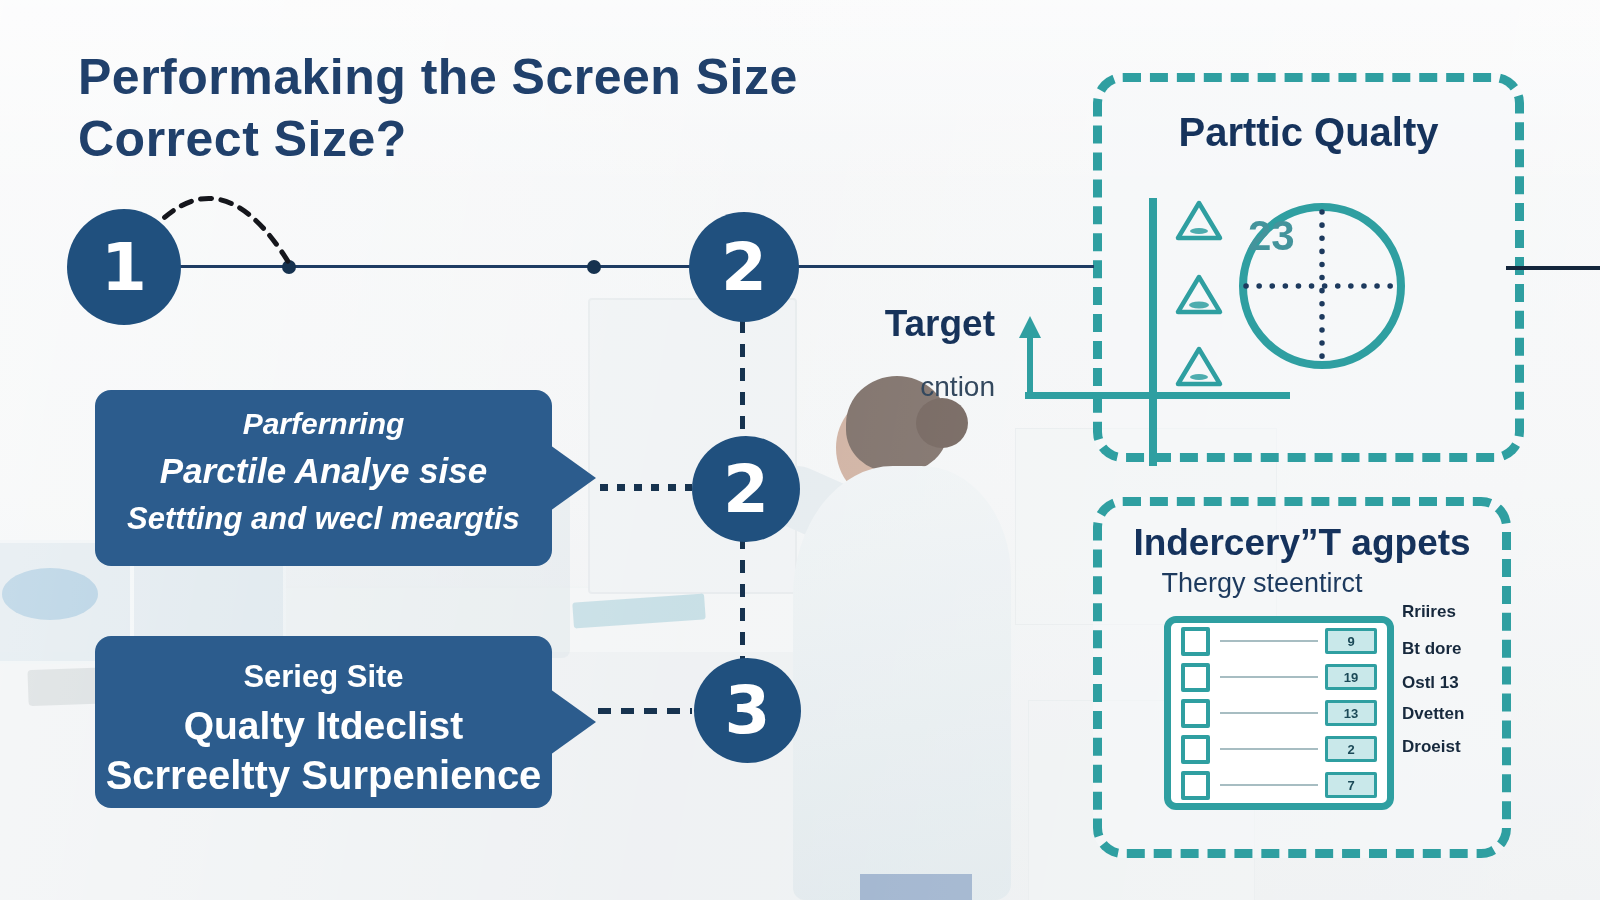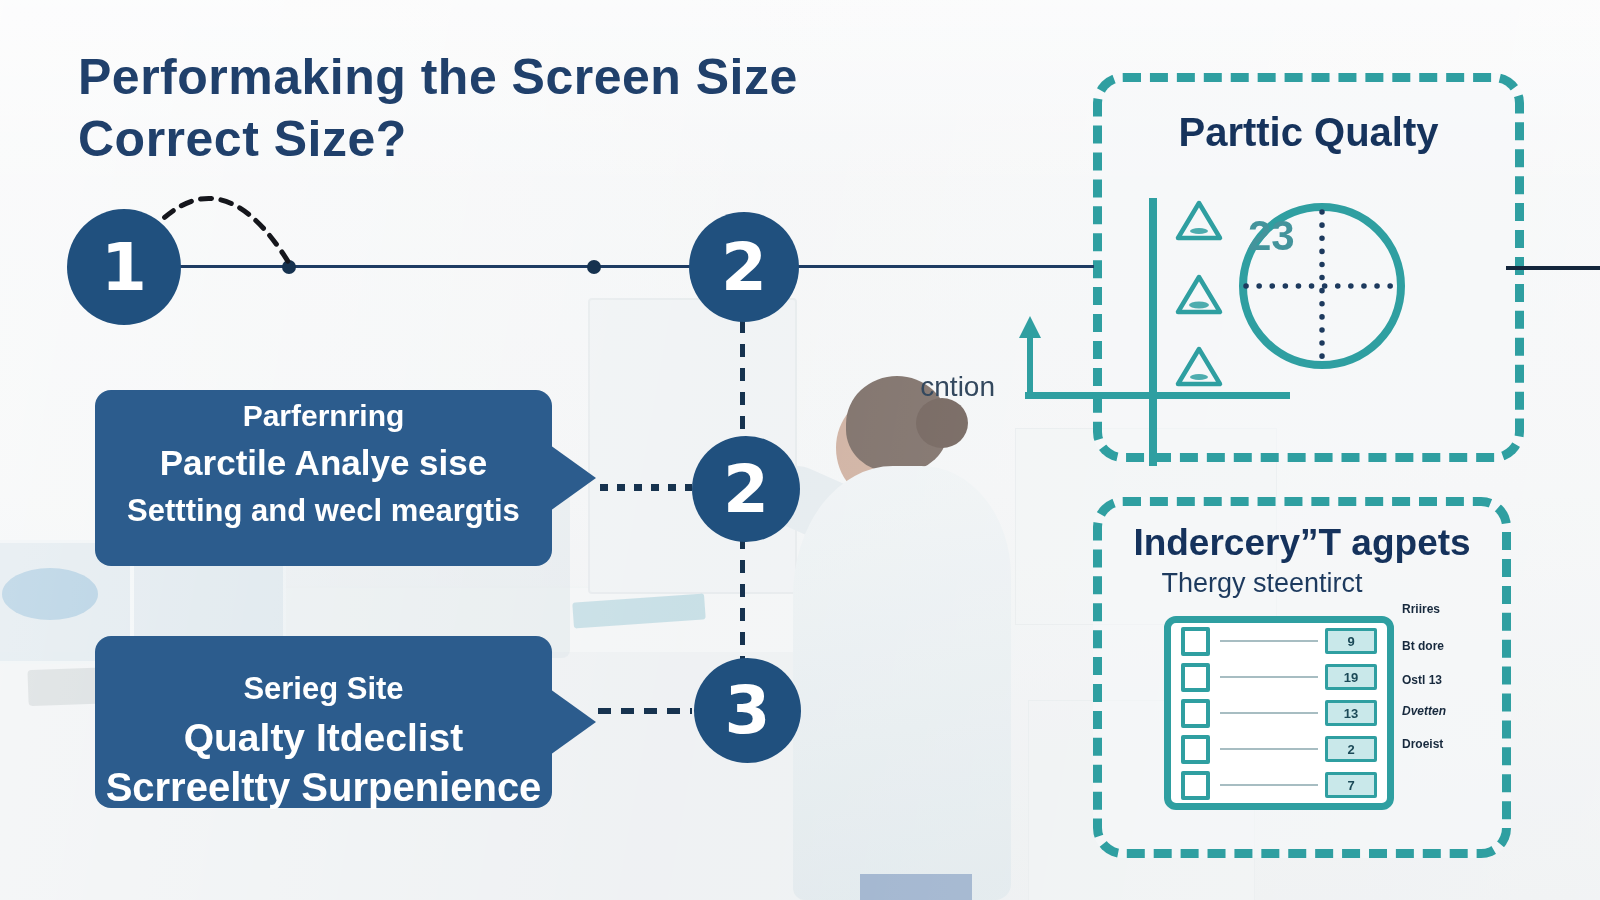--- a/index.html
+++ b/index.html
@@ -35,21 +35,21 @@
   .teal{background:#2f9fa1;}
   .qtitle{width:100%;text-align:center;color:#16335c;font-weight:800;font-size:40px;}
   .ttitle{width:100%;text-align:center;color:#15325c;font-weight:800;font-size:37px;}
   .tsub{width:100%;text-align:center;color:#1d3a5e;font-weight:400;font-size:27px;}
   .card{border:7px solid #2f9fa1;border-radius:12px;background:#ffffff;display:flex;flex-direction:column;}
   .crow{flex:1;display:flex;align-items:center;padding:0 10px;}
   .cbox{width:21px;height:21px;border:4px solid #2f9fa1;border-radius:2px;background:#fff;flex:none;}
   .cline{flex:1;height:2px;background:#a7bdc2;margin:0 7px 0 10px;}
   .cbadge{width:46px;height:20px;flex:none;border:3px solid #2f9fa1;border-radius:2px;background:#c9e8ea;
           display:flex;align-items:center;justify-content:center;font-size:13px;font-weight:800;color:#1c4a58;}
-  .note{position:absolute;left:300px;width:95px;font-size:12px;font-weight:700;color:#17293d;}
+  .note{position:absolute;left:300px;width:95px;font-size:17px;font-weight:700;color:#17293d;}
   .tgt-t{width:150px;text-align:right;color:#17335a;font-weight:800;font-size:37px;}
   .tgt-s{width:150px;text-align:right;color:#33485e;font-weight:500;font-size:28px;}
 </style>
 </head>
 <body>
 
 <div id="stage">
 
   <div class="abs bg" style="left:0;top:588px;width:800px;height:66px;background:#f2f4f5;box-shadow:0 2px 3px rgba(180,190,195,.4);"></div>
   <div class="abs bg" style="left:0;top:652px;width:800px;height:248px;background:#eceff1;"></div>
@@ -102,36 +102,37 @@
   </div>
   <div class="abs fg node" style="left:692px;top:436px;width:108px;height:106px;">
     <span>2</span>
   </div>
   <div class="abs fg node" style="left:694px;top:658px;width:107px;height:105px;">
     <span>3</span>
   </div>
 
   <div class="abs fg callout" style="left:95px;top:390px;width:457px;height:176px;">
     <div class="arrow"></div>
-    <div style="padding-top:4px;">
+    <div style="padding-top:12px;font-style:italic;">
       <div class="c-l1a">Parfernring</div>
       <div class="c-l2a">Parctile Analye sise</div>
       <div class="c-l3a">Settting and wecl meargtis</div>
     </div>
   </div>
 
   <div class="abs fg callout" style="left:95px;top:636px;width:457px;height:172px;">
     <div class="arrow"></div>
-    <div style="padding-top:30px;">
+    <div style="padding-top:18px;">
       <div class="c-l1b">Serieg Site</div>
       <div class="c-l2b">Qualty Itdeclist</div>
       <div class="c-l3b">Scrreeltty Surpenience</div>
     </div>
   </div>
 
+  <div class="abs fg tgt-t" style="left:845px;top:303px;">Target</div>
   <div class="abs fg tgt-s" style="left:845px;top:343px;margin-top:28px;">cntion</div>
   <div class="abs fg teal" style="left:1027px;top:336px;width:6px;height:62px;"></div>
   <div class="abs fg" style="left:1019px;top:316px;width:0;height:0;border-left:11px solid transparent;border-right:11px solid transparent;border-bottom:22px solid #2f9fa1;"></div>
   <div class="abs fg teal" style="left:1025px;top:392px;width:265px;height:7px;z-index:5;"></div>
 
   <div class="abs panel" style="left:1093px;top:73px;width:413px;height:371px;overflow:visible;">
     <div class="abs qtitle" style="left:0;top:28px;">Parttic Qualty</div>
     <div class="abs teal" style="left:47px;top:116px;width:8px;height:268px;"></div>
 
     <svg class="abs" style="left:72px;top:116px;" width="50" height="46" viewBox="0 0 50 46">
@@ -183,17 +184,17 @@
       <div class="crow">
         <div class="cbox"></div>
         <div class="cline"></div>
         <div class="cbadge">7</div>
       </div>
     </div>
 
     <div class="note" style="top:96px;">Rriires</div>
     <div class="note" style="top:133px;">Bt dore</div>
     <div class="note" style="top:167px;">Ostl 13</div>
-    <div class="note" style="top:198px;font-style:italic;">Dvetten</div>
+    <div class="note" style="top:198px;">Dvetten</div>
     <div class="note" style="top:231px;">Droeist</div>
   </div>
 
 </div>
 
 </body></html>

